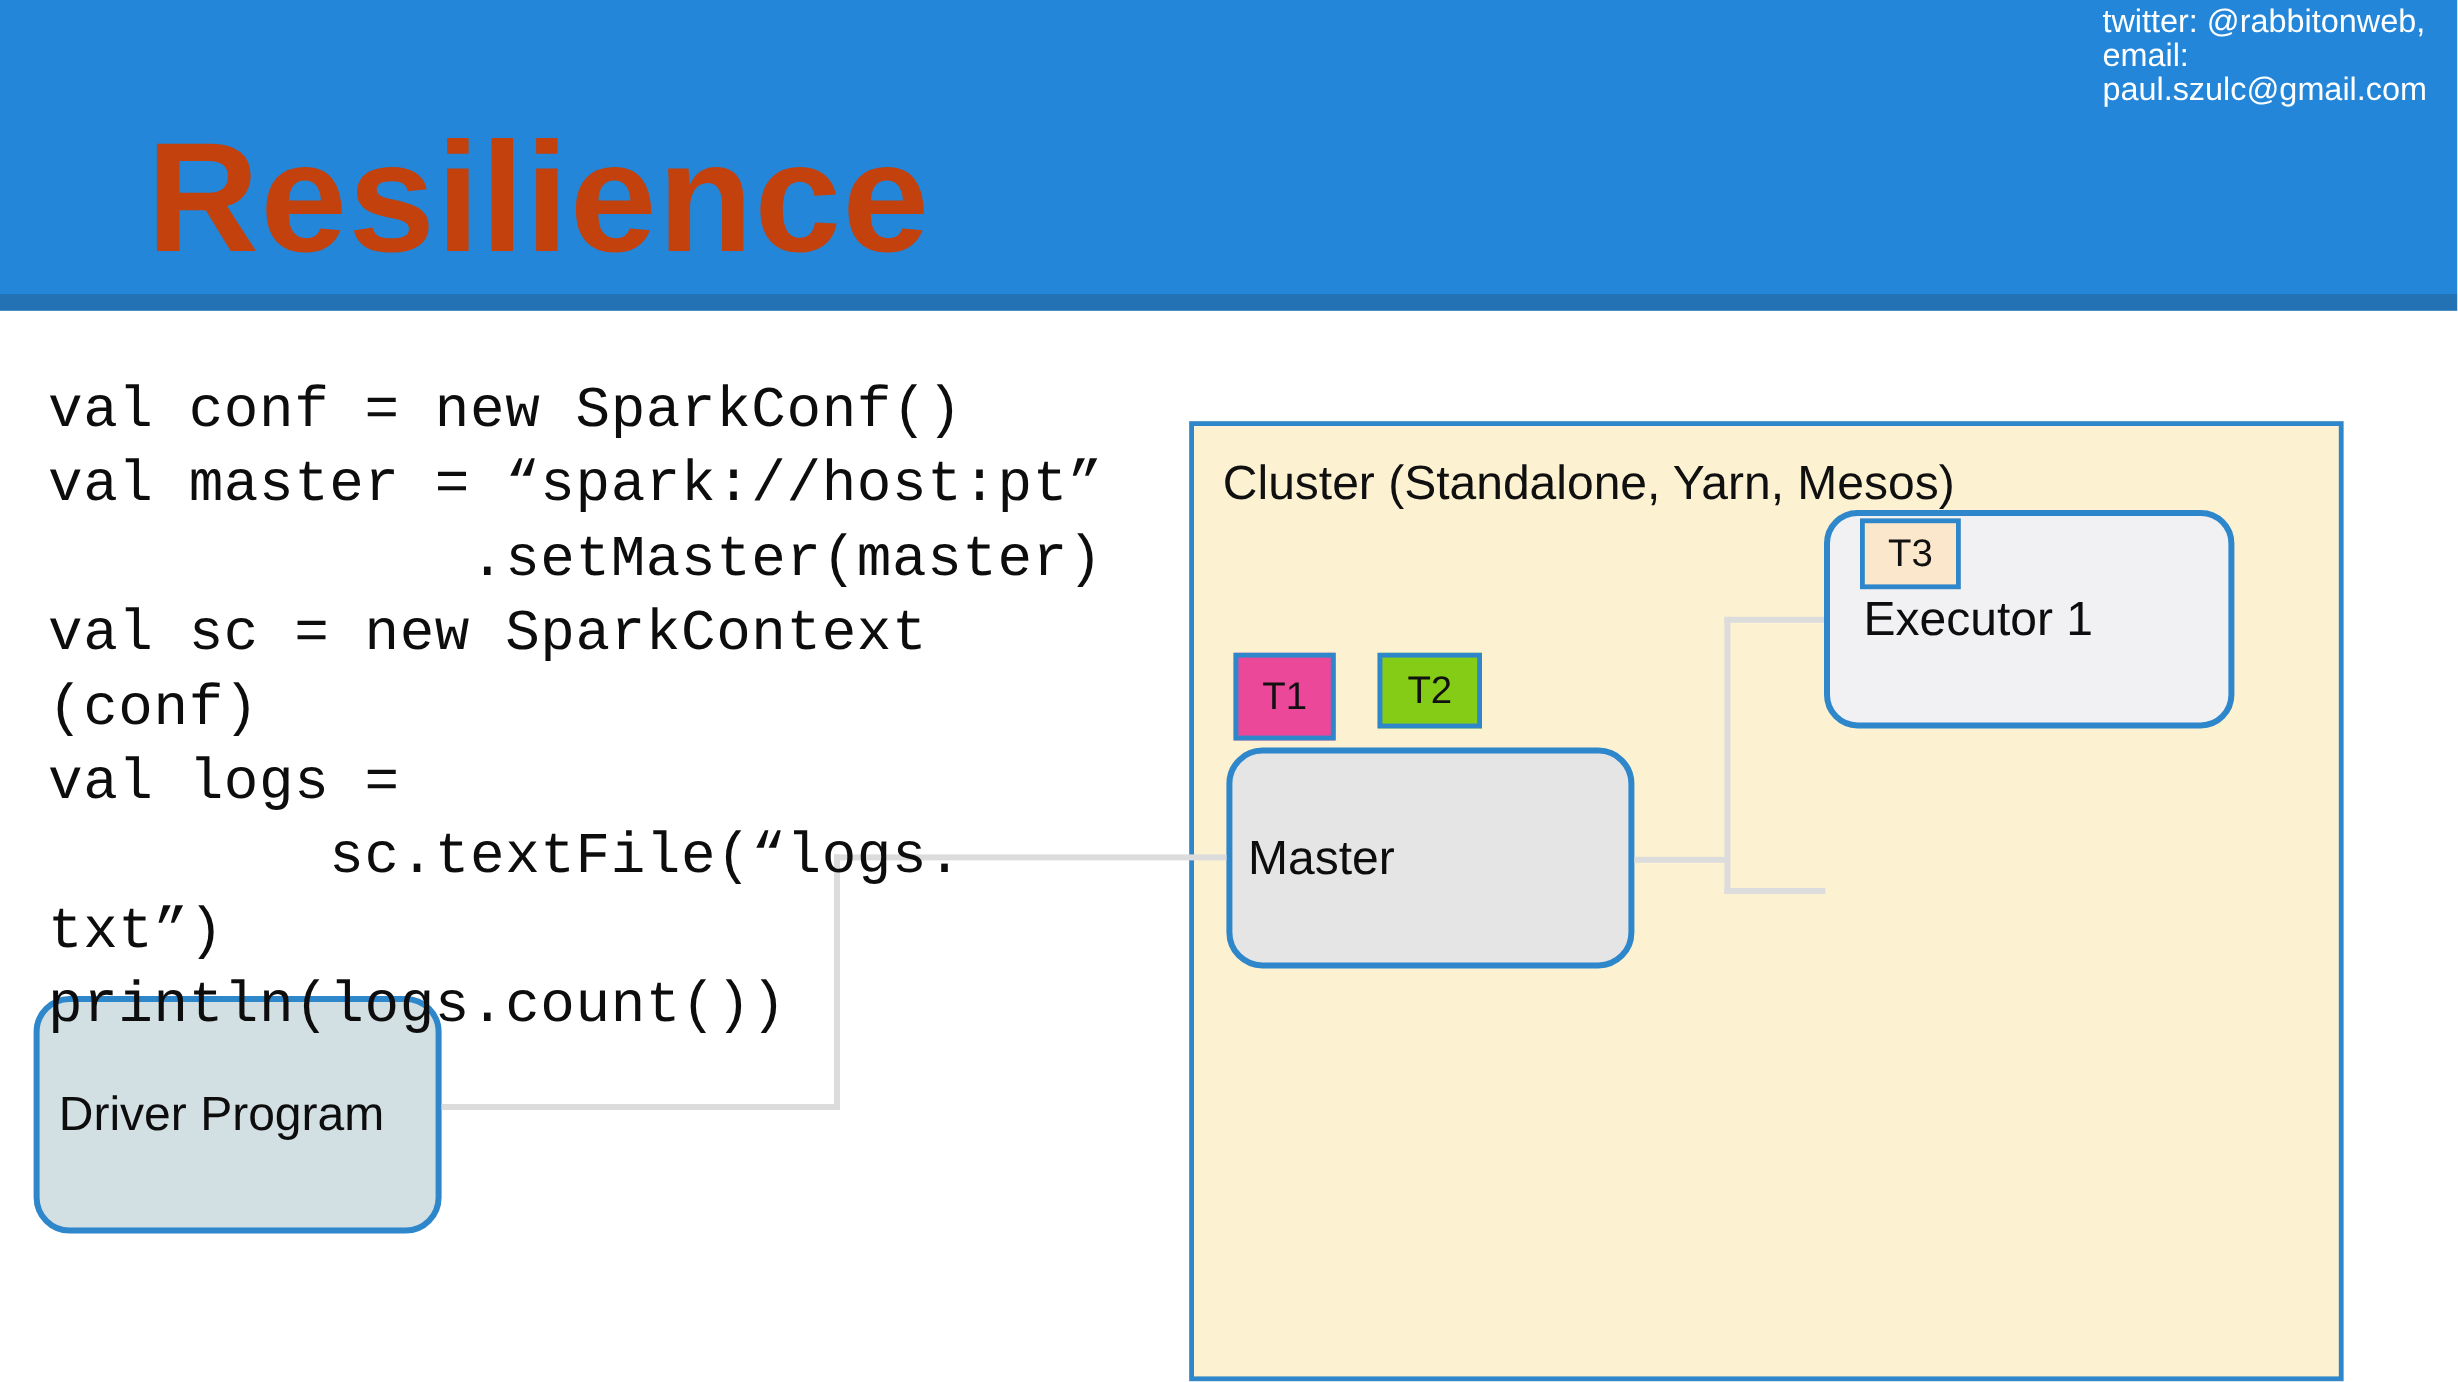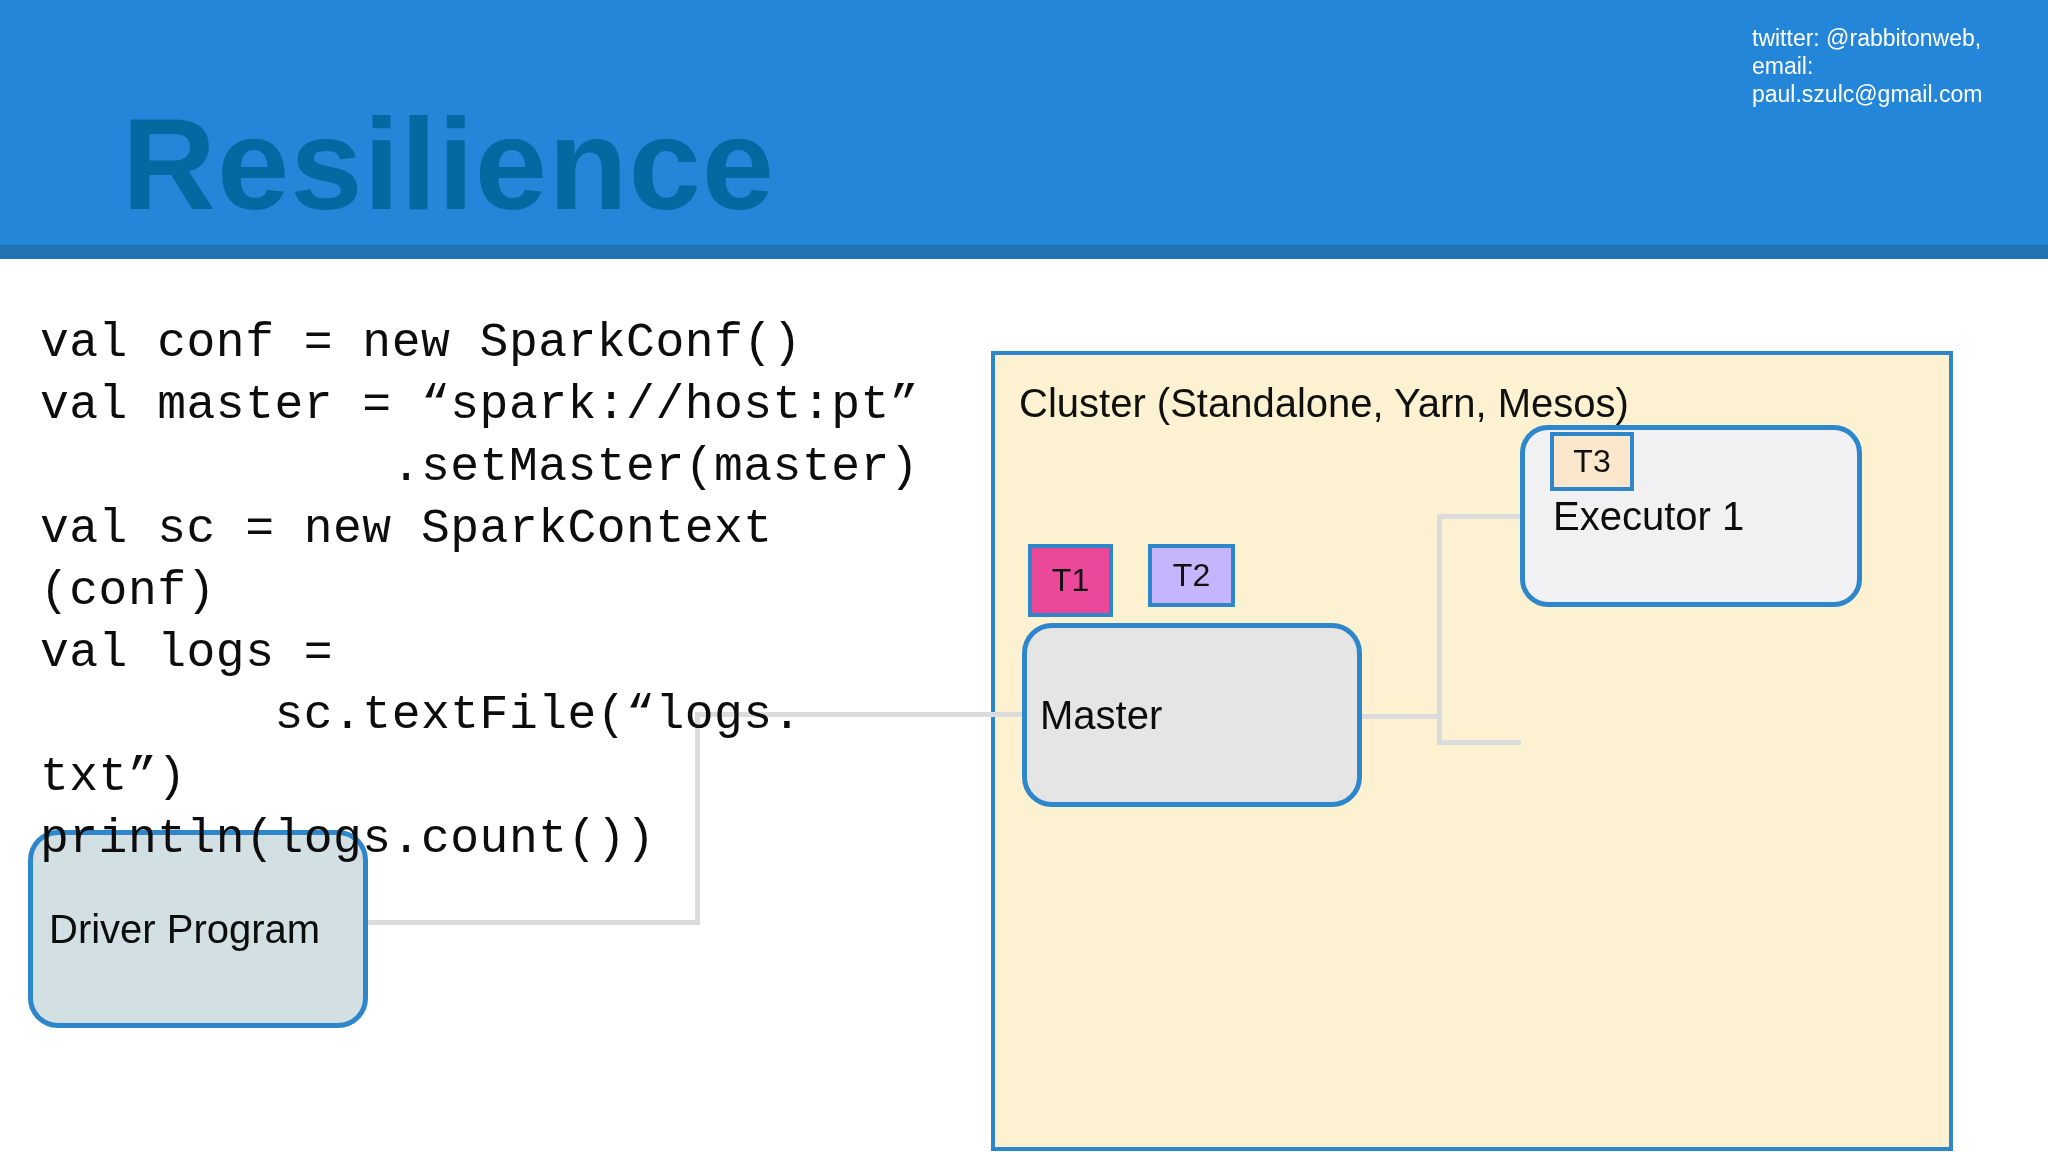--- a/index.html
+++ b/index.html
@@ -19,30 +19,30 @@
     background: #2386d9;
   }
   .header-strip {
     position: absolute; left: 0; top: 245px;
     width: 2048px; height: 14px;
     background: #2272b4;
   }
   .title {
     position: absolute; left: 122px; top: 96px;
     margin: 0;
-    color: #0369a1;
+    color: #c2410c;
     font-size: 130px;
     font-weight: bold;
     letter-spacing: 1px;
     line-height: 1.05;
   }
   .contact {
-    position: absolute; left: 1752px; top: 24px;
+    position: absolute; left: 1752px; top: 4px;
     color: #ffffff;
-    font-size: 23px;
+    font-size: 27px;
     line-height: 28px;
   }
 
   
   .code {
     position: absolute; left: 40px; top: 312px;
     color: #0d0d0d;
     font-family: "Liberation Mono", "DejaVu Sans Mono", monospace;
     font-size: 48px;
     line-height: 62px;
@@ -113,21 +113,21 @@
     border: 4px solid #2e86cb;
     box-sizing: border-box;
     display: flex;
     align-items: center;
     justify-content: center;
     color: #111111;
     font-size: 32px;
     z-index: 3;
   }
   .task-t1 { left: 1028px; top: 544px; width: 85px; height: 73px; background: #ec4899; }
-  .task-t2 { left: 1148px; top: 544px; width: 87px; height: 63px; background: #c4b5fd; }
+  .task-t2 { left: 1148px; top: 544px; width: 87px; height: 63px; background: #84cc16; }
   .task-t3 { left: 1550px; top: 432px; width: 84px; height: 59px; background: #fbe7cb; z-index: 4; }
 
   
   .conn {
     position: absolute;
     background: #dcdcdc;
     z-index: 4;
   }
   .conn-s1 { left: 368px;  top: 920px; width: 332px; height: 5px; }
   .conn-s2 { left: 695px;  top: 712px; width: 5px;   height: 213px; }

